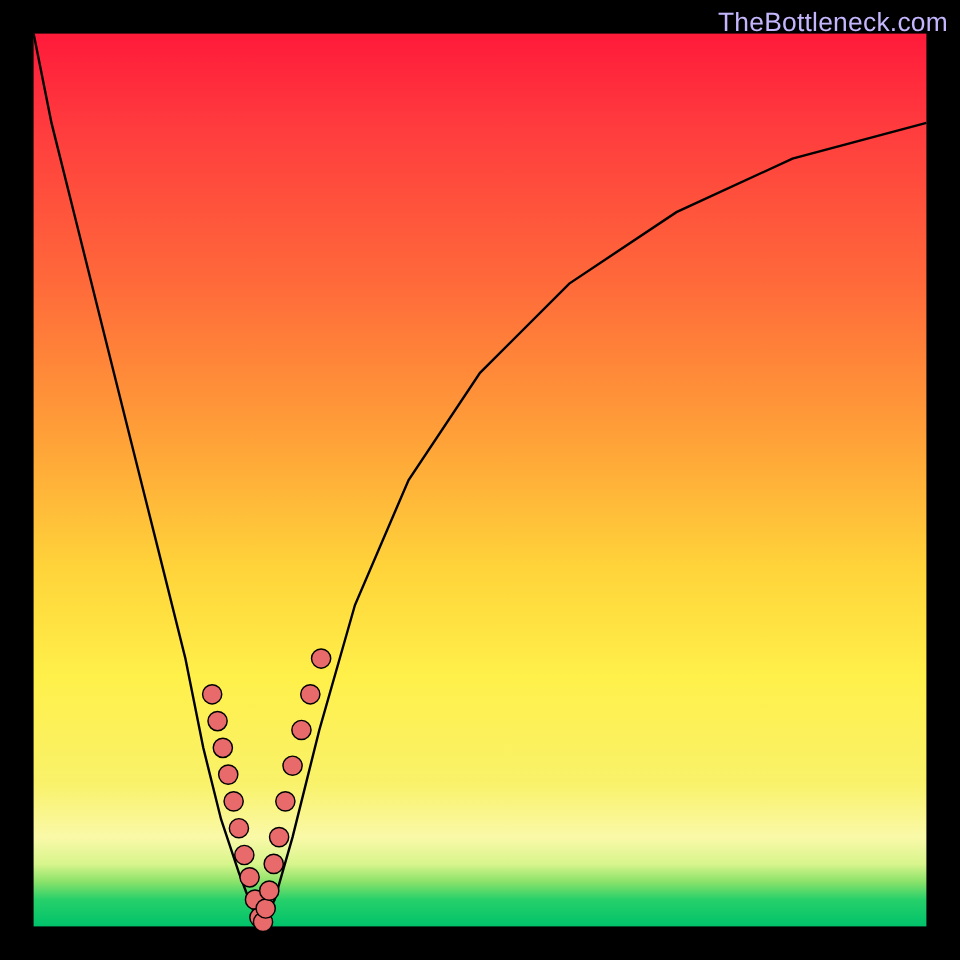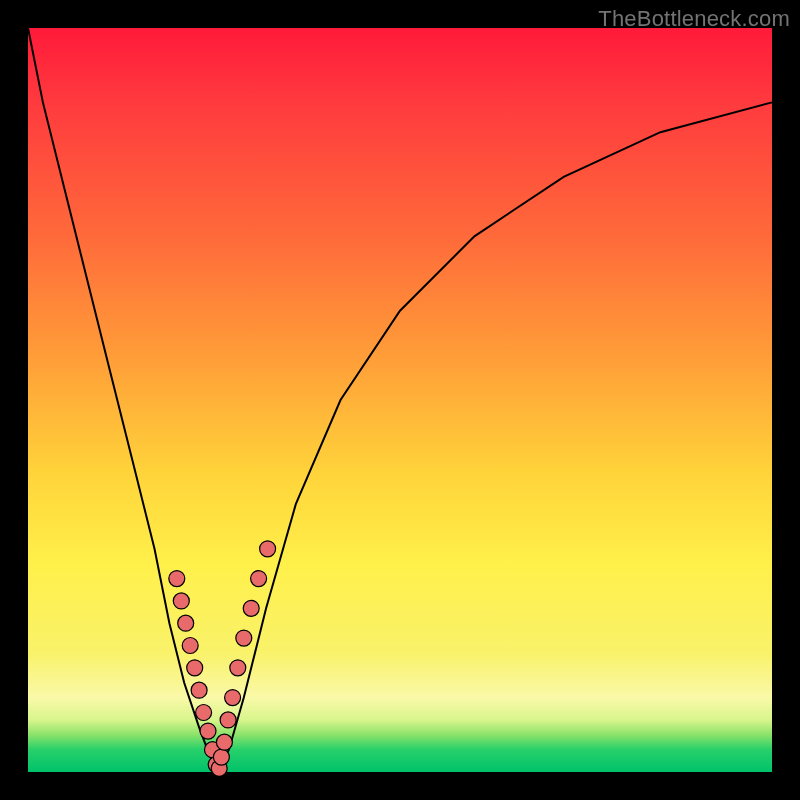--- a/index.html
+++ b/index.html
@@ -37,21 +37,21 @@
     #d8f58c 93%,
     #8be26a 95%,
     #27d06a 97%,
     #00c26a 100%
   );
 }
 .watermark {
   position: absolute;
   top: 6px;
   right: 10px;
-  color: #737373;
+  color: #c4b5fd;
   font-size: 22px;
   letter-spacing: 0.2px;
   user-select: none;
 }
 svg.curve {
   position: absolute;
   left: 0; top: 0;
   width: 744px; height: 744px;
   overflow: visible;
 }

